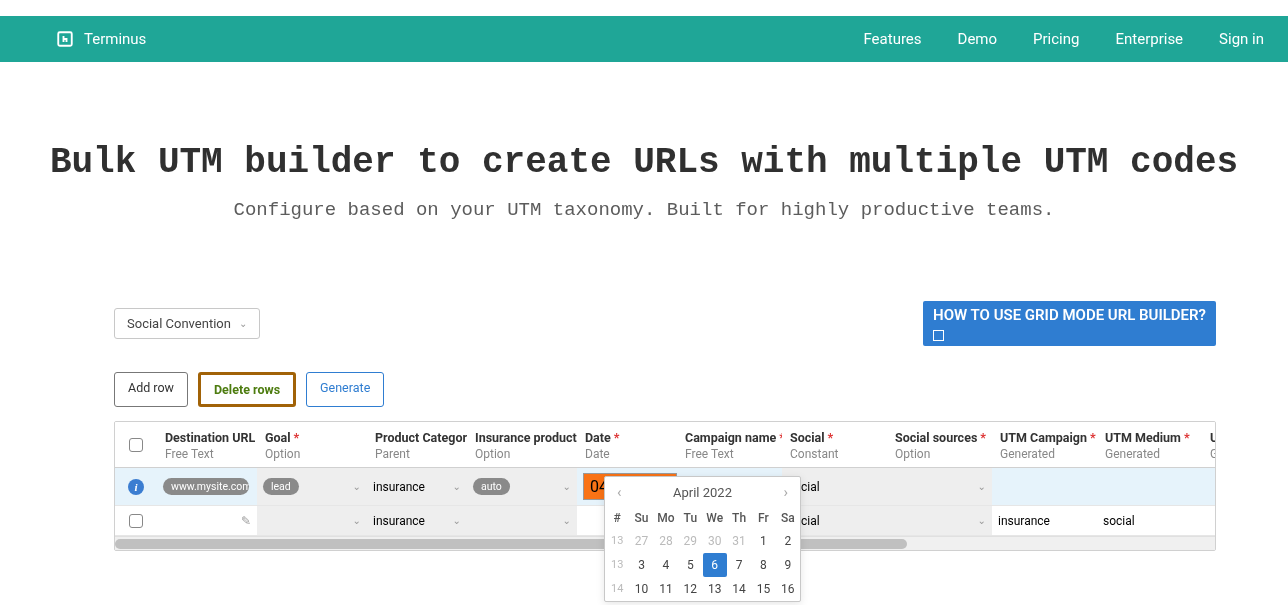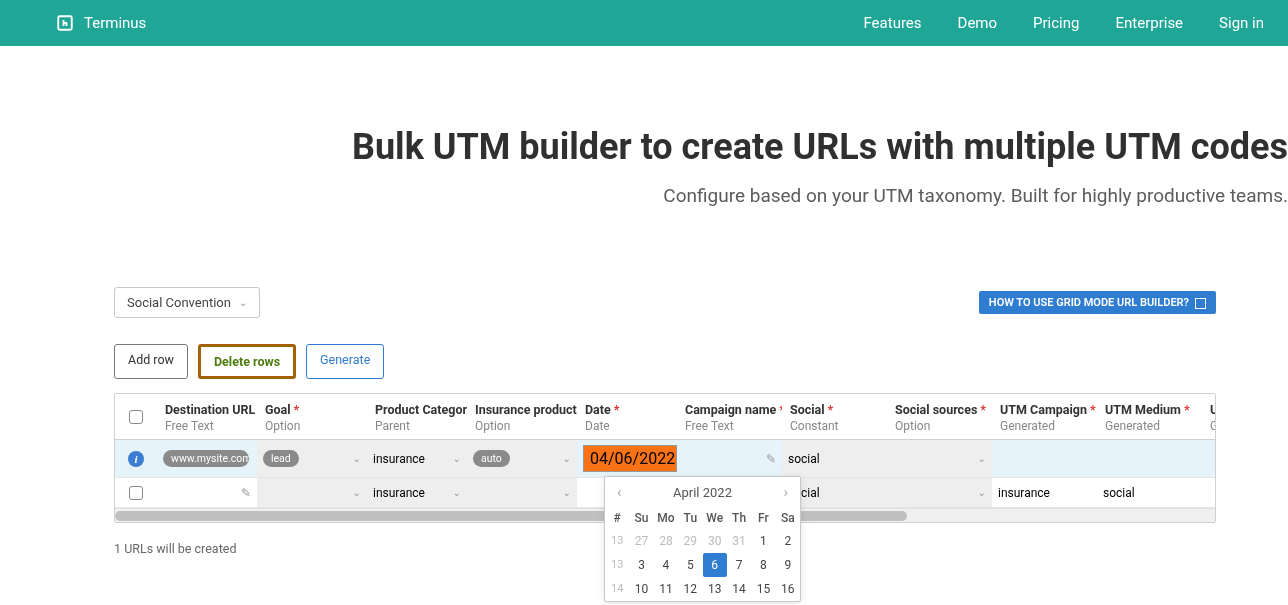--- a/index.html
+++ b/index.html
@@ -1,34 +1,34 @@
 <!DOCTYPE html>
 <html><head>
 <meta charset="utf-8">
 <style>
 * { margin: 0; padding: 0; box-sizing: border-box; }
 body { font-family: -apple-system, BlinkMacSystemFont, "Segoe UI", Roboto, Arial, sans-serif; background: #fff; width: 1288px; height: 605px; overflow: hidden; }
 
 
-.header { background: #1fa697; height: 46px; display: flex; align-items: center; padding: 0 24px 0 56px; }
+.header { background: #1fa697; height: 46px; display: flex; align-items: center; padding: 0 24px 0 56px; margin-top: 16px; }
 .brand { display: flex; align-items: center; gap: 10px; color: #fff; font-size: 15px; }
 .brand-icon { width: 18px; height: 18px; }
 .nav { margin-left: auto; display: flex; gap: 36px; }
 .nav a { color: #fff; text-decoration: none; font-size: 15px; cursor: pointer; }
 
 
-.hero { text-align: right; padding: 80px 0 40px; }
+.hero { text-align: center; padding: 80px 0 40px; font-family: Liberation Mono, monospace; }
 .hero h1 { font-size: 36px; font-weight: 700; color: #303030; }
 .hero p { font-size: 19px; color: #5c5c5c; margin-top: 16px; }
 
 
 .panel { margin: 40px 72px 0; padding-left: 42px; }
 .toprow { display: flex; align-items: center; justify-content: space-between; margin-bottom: 26px; }
 .dropdown { border: 1px solid #c8c8c8; border-radius: 3px; padding: 7px 12px; font-size: 13px; color: #444; display: inline-flex; align-items: center; gap: 8px; cursor: pointer; background: #fff; }
-.help-btn { background: #2f7dd1; color: #fff; font-size: 11px; font-weight: 600; padding: 5px 10px; border-radius: 2px; display: inline-flex; align-items: flex-end; gap: 6px; cursor: pointer; }
+.help-btn { background: #2f7dd1; color: #fff; font-size: 15px; font-weight: 600; padding: 5px 10px; border-radius: 2px; display: inline-flex; align-items: flex-start; gap: 6px; cursor: pointer; flex-direction: column; }
 .help-btn .ext { border: 1px solid #fff; width: 11px; height: 11px; position: relative; }
 
 .btnrow { display: flex; gap: 10px; margin-bottom: 14px; }
 .btn { border-radius: 3px; padding: 7px 13px; font-size: 12.5px; cursor: pointer; background: #fff; text-align: center; }
 .btn-add { border: 1px solid #777; color: #333; }
 .btn-del { border: 3px solid #a16207; color: #4d7c0f; font-weight: bold; }
 .btn-gen { border: 1px solid #2f7dd1; color: #2f7dd1; }
 
 
 .grid-wrap { border: 1px solid #d0d0d0; border-radius: 2px; overflow: hidden; }
@@ -262,21 +262,20 @@
           <div class="cell">insurance</div>
           <div class="cell">social</div>
           <div class="cell"></div>
         </div>
     </div>
     <div class="scrollbar">
       <div class="scroll-thumb"></div>
     </div>
   </div>
 
-  <div class="info-txt">1 URLs will be created</div>
 </div>
 
 <div class="dp">
   <div class="dp-hd">
     <span class="dp-nav">‹</span>
     <span>April 2022</span>
     <span class="dp-nav">›</span>
   </div>
   <div class="dp-grid" id="dp-grid">
       <div class="dp-dow">#</div>

